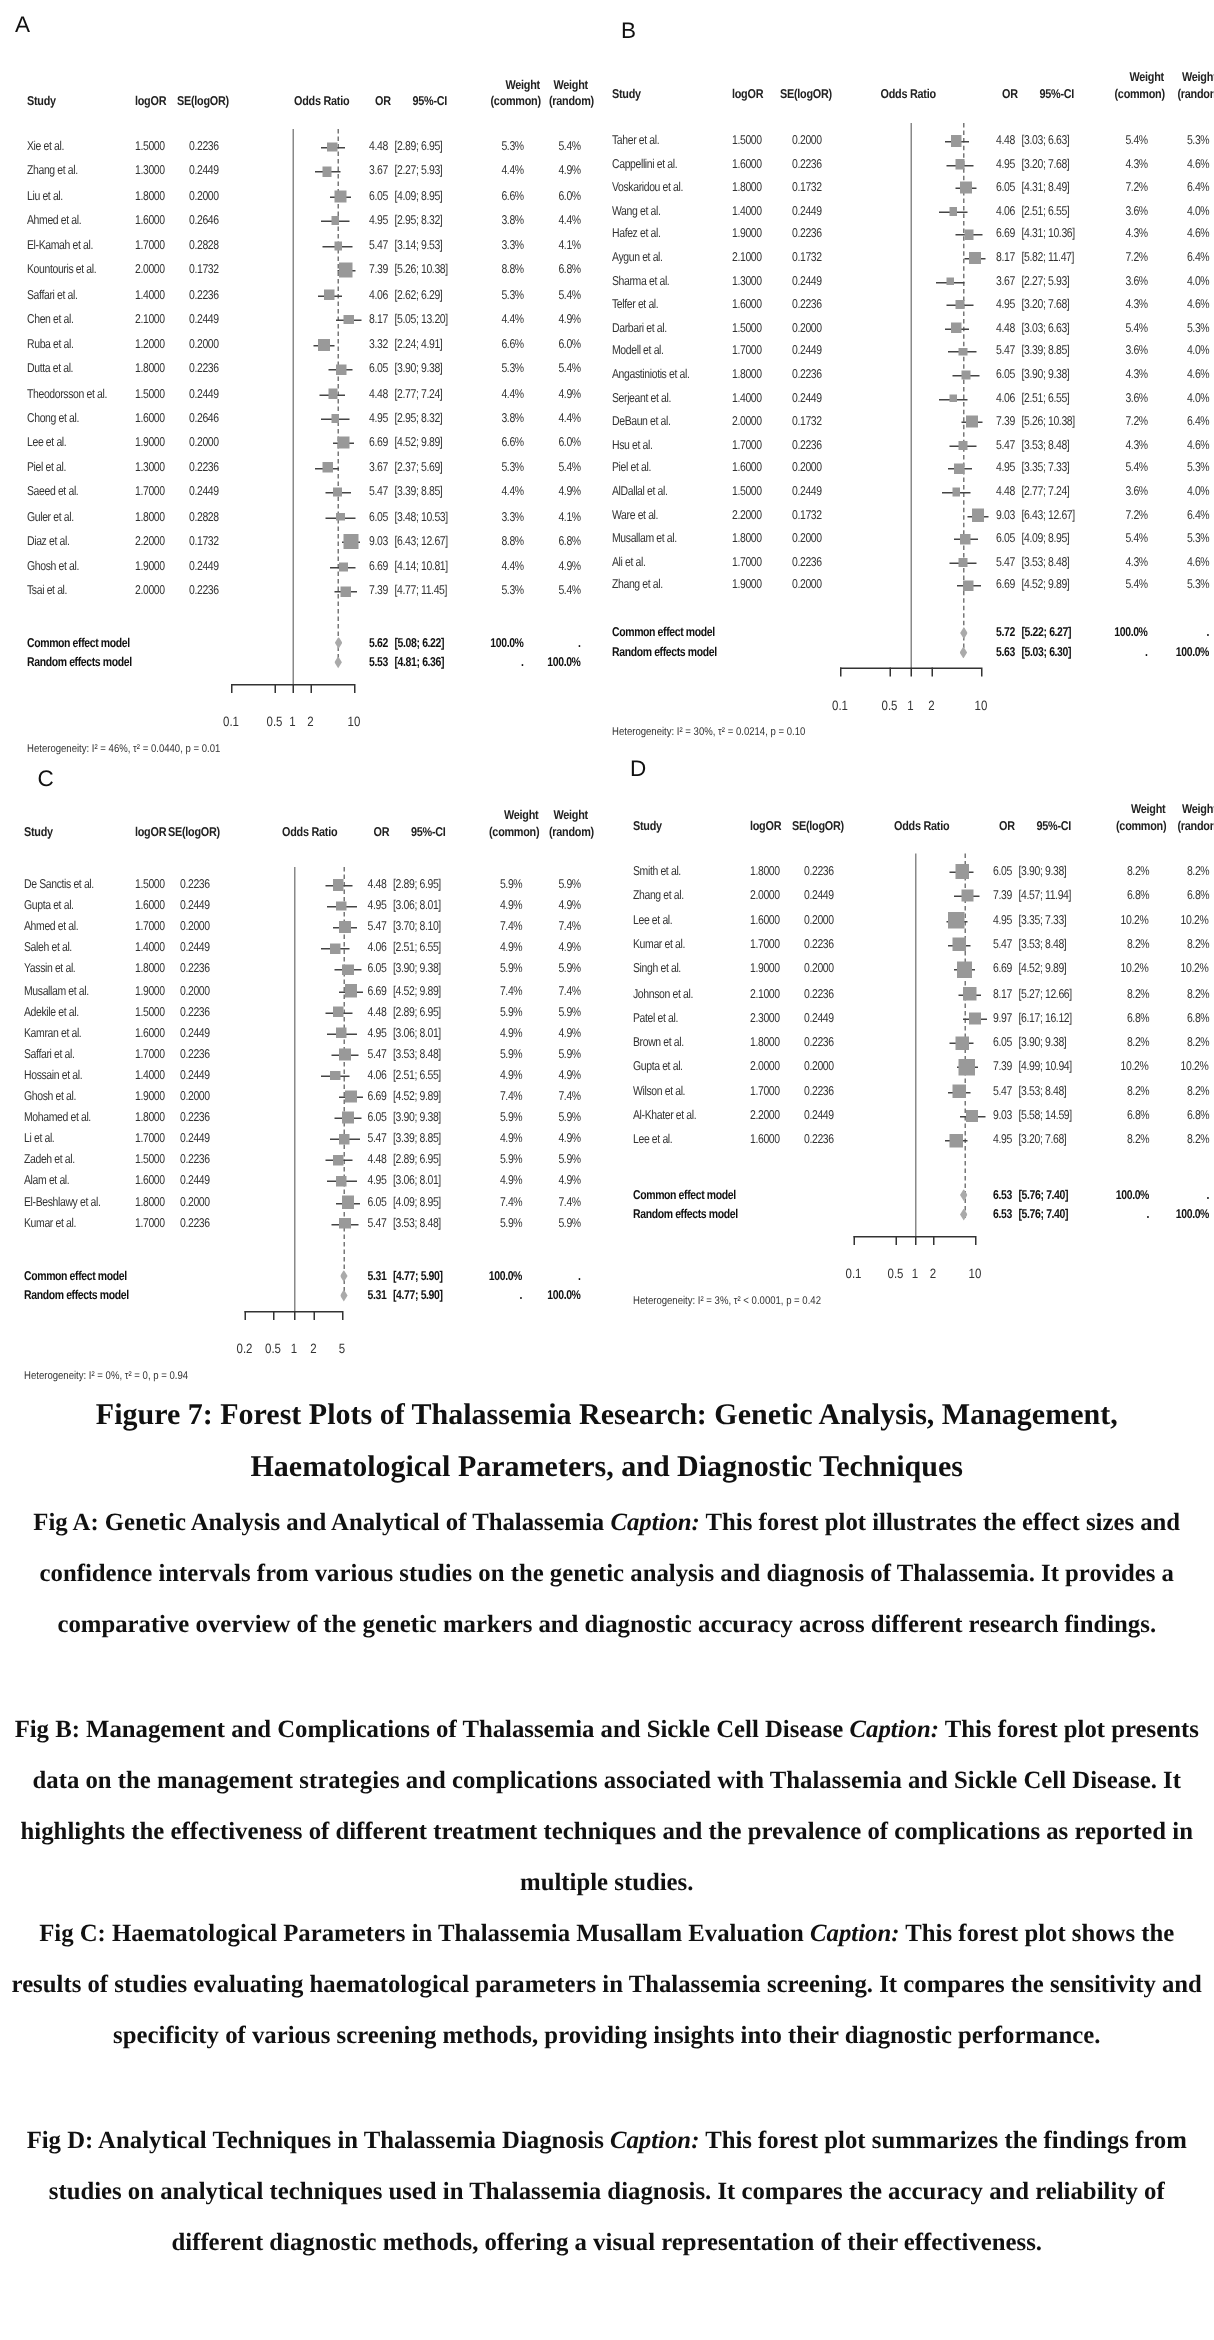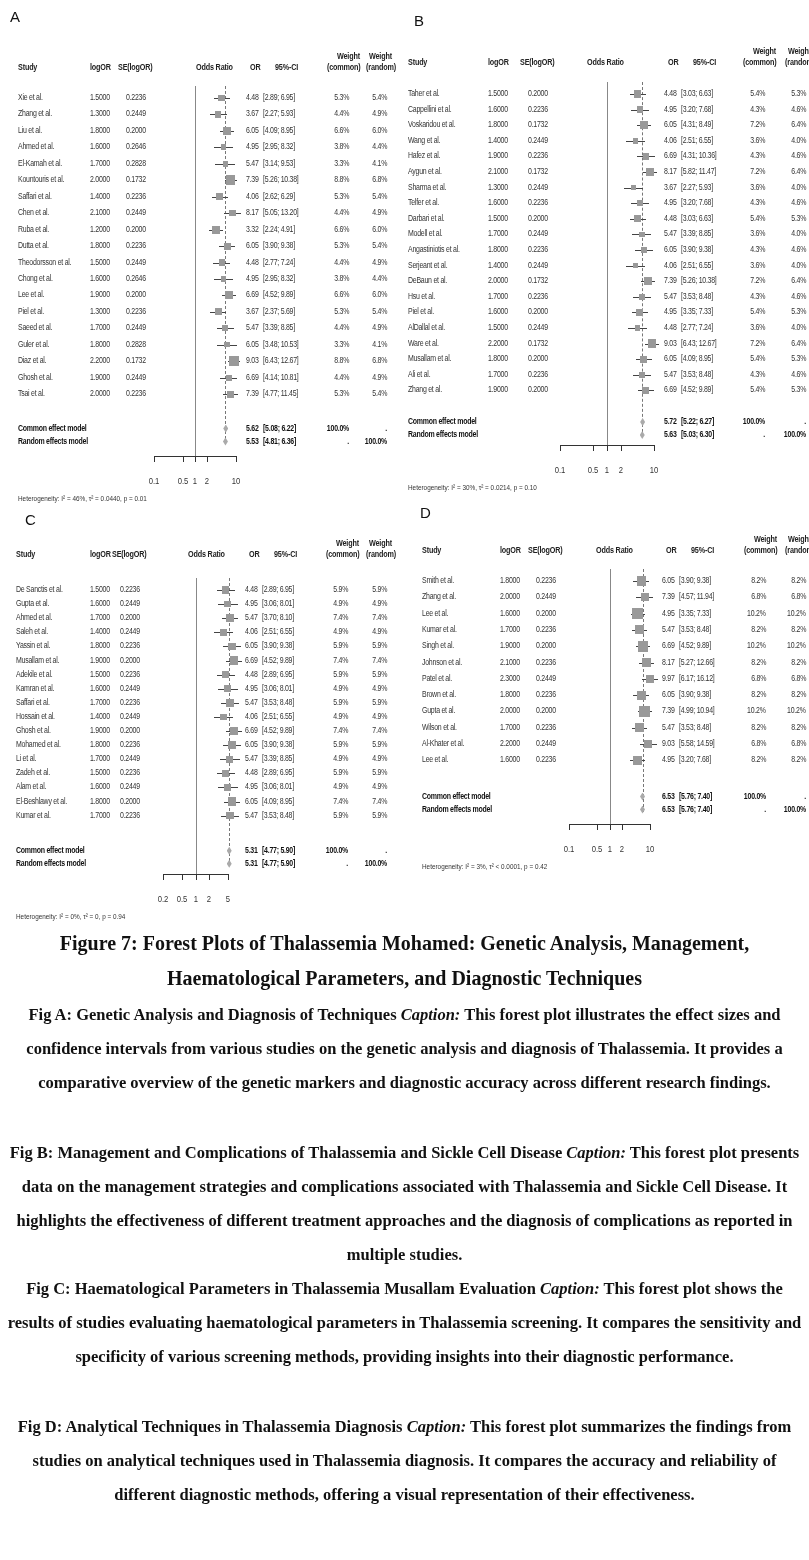--- a/index.html
+++ b/index.html
@@ -789,31 +789,31 @@
     <div class="ticklbl" style="left: 197.308px; top: 343.6px;">0.5</div>
     <div class="tick" style="left: 209.5px; top: 323.6px;"></div>
     <div class="ticklbl" style="left: 209.5px; top: 343.6px;">1</div>
     <div class="tick" style="left: 221.692px; top: 323.6px;"></div>
     <div class="ticklbl" style="left: 221.692px; top: 343.6px;">2</div>
     <div class="tick" style="left: 250px; top: 323.6px;"></div>
     <div class="ticklbl" style="left: 250px; top: 343.6px;">10</div>
     <div class="het" style="left: 22px; top: 361.6px;">Heterogeneity: I² = 3%, τ² &lt; 0.0001, p = 0.42</div>
   </div>
 
-<div class="caption fig-title" style="top: 926px;">Figure 7: Forest Plots of Thalassemia Mohamed: Genetic Analysis, Management, Haematological Parameters, and Diagnostic Techniques</div>
+<div class="caption fig-title" style="top: 926px;">Figure 7: Forest Plots of Thalassemia Research: Genetic Analysis, Management, Haematological Parameters, and Diagnostic Techniques</div>
 
 <div class="caption cap" style="top:998px;">
-  <span>Fig A: Genetic Analysis and Diagnosis of Techniques</span>
+  <span>Fig A: Genetic Analysis and Analytical of Thalassemia</span>
   <i>Caption:</i>
   <span>This forest plot illustrates the effect sizes and confidence intervals from various studies on the genetic analysis and diagnosis of Thalassemia. It provides a comparative overview of the genetic markers and diagnostic accuracy across different research findings.</span>
 </div>
 <div class="caption cap" style="top:1136px;">
   <span>Fig B: Management and Complications of Thalassemia and Sickle Cell Disease</span>
   <i>Caption:</i>
-  <span>This forest plot presents data on the management strategies and complications associated with Thalassemia and Sickle Cell Disease. It highlights the effectiveness of different treatment approaches and the diagnosis of complications as reported in multiple studies.</span>
+  <span>This forest plot presents data on the management strategies and complications associated with Thalassemia and Sickle Cell Disease. It highlights the effectiveness of different treatment techniques and the prevalence of complications as reported in multiple studies.</span>
 </div>
 <div class="caption cap" style="top:1272px;">
   <span>Fig C: Haematological Parameters in Thalassemia Musallam Evaluation</span>
   <i>Caption:</i>
   <span>This forest plot shows the results of studies evaluating haematological parameters in Thalassemia screening. It compares the sensitivity and specificity of various screening methods, providing insights into their diagnostic performance.</span>
 </div>
 <div class="caption cap" style="top:1410px;">
   <span>Fig D: Analytical Techniques in Thalassemia Diagnosis</span>
   <i>Caption:</i>
   <span>This forest plot summarizes the findings from studies on analytical techniques used in Thalassemia diagnosis. It compares the accuracy and reliability of different diagnostic methods, offering a visual representation of their effectiveness.</span>

